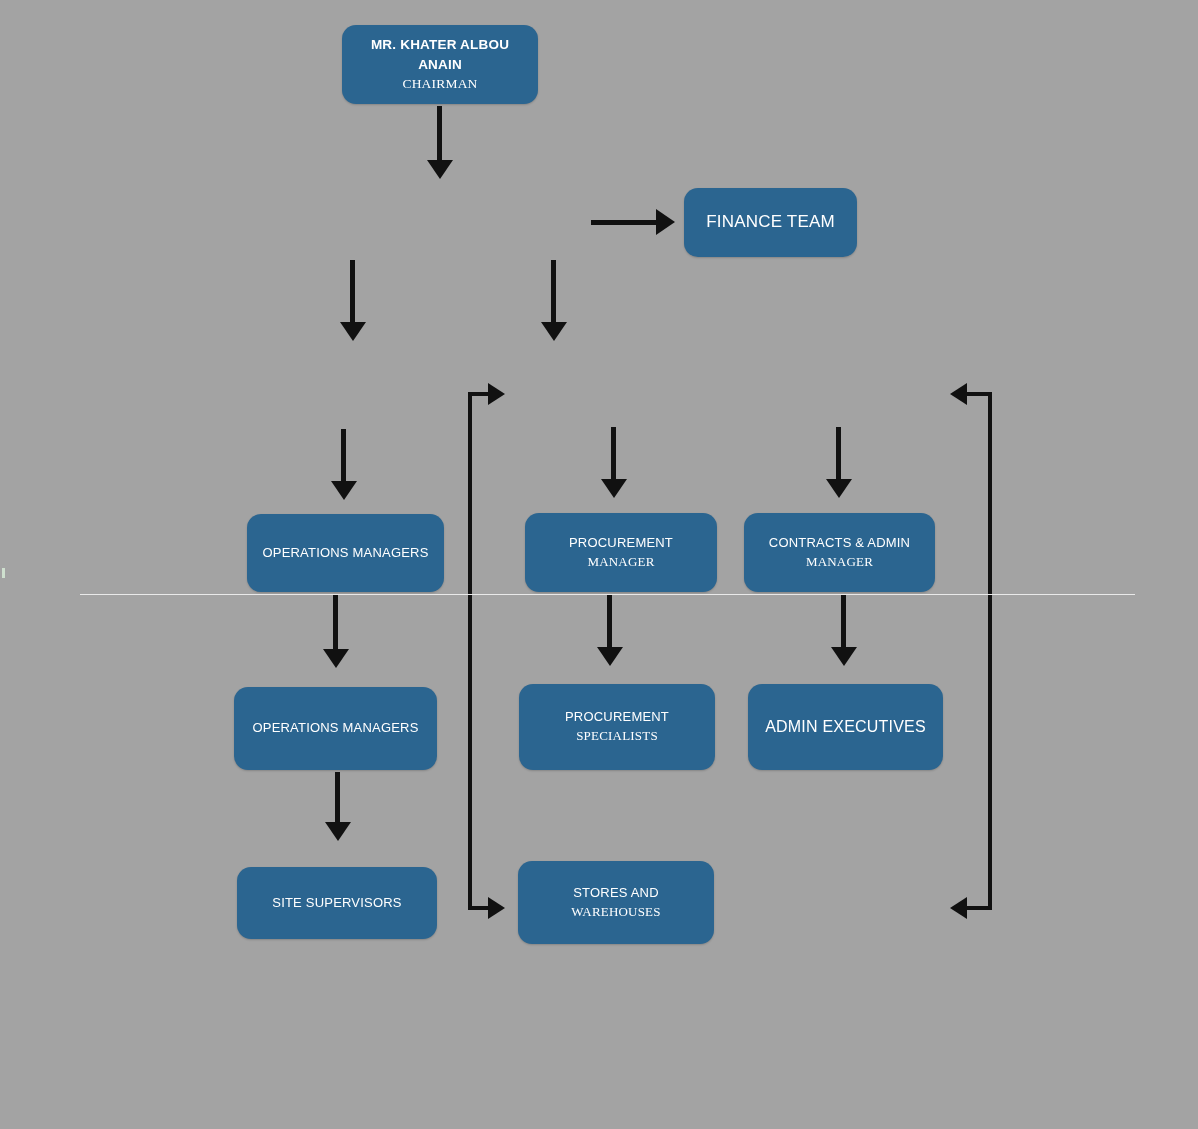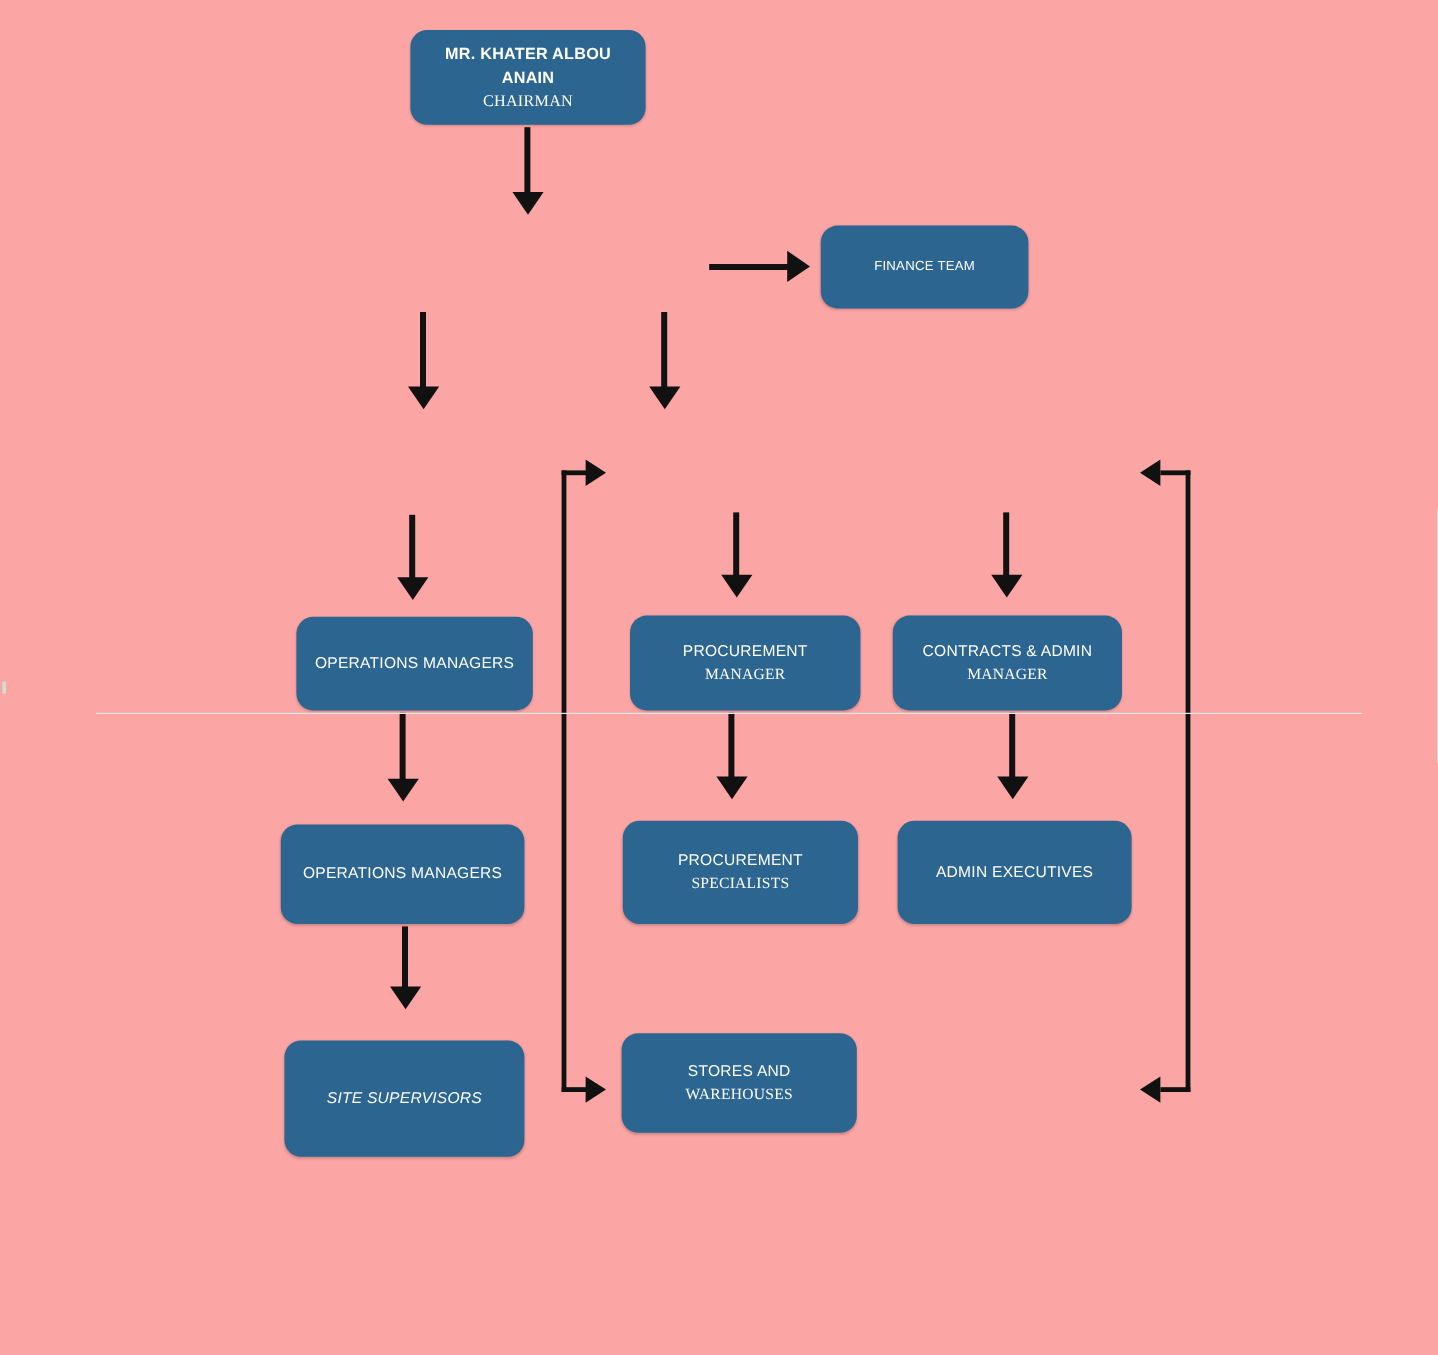--- a/index.html
+++ b/index.html
@@ -8,21 +8,21 @@
     padding: 0;
     background: #ffffff;
   }
   body {
     font-family: "Liberation Sans", sans-serif;
   }
   #chart-canvas {
     position: relative;
     width: 1198px;
     height: 1129px;
-    background: #fca5a5;
+    background: #a3a3a3;
     overflow: hidden;
   }
   
   .node {
     position: absolute;
     box-sizing: border-box;
     background: #2b6590;
     border-radius: 14px;
     color: #ffffff;
     display: flex;
@@ -117,21 +117,21 @@
 <div id="chart-canvas">
 
   <div class="node bold-title" style="left:342px; top:25px; width:196px; height:79px; font-size:13.5px;">
     <span class="node-inner">
       <span class="line1">MR. KHATER ALBOU ANAIN</span>
       <span class="line2">CHAIRMAN</span>
     </span>
   </div>
 
 
-  <div class="node" style="left:684px; top:188px; width:173px; height:69px; font-size:11px;">
+  <div class="node" style="left:684px; top:188px; width:173px; height:69px; font-size:17px;">
     <span class="node-inner">
       <span class="line1">FINANCE TEAM</span>
     </span>
   </div>
 
 
 
   <div class="node" style="left:247px; top:514px; width:197px; height:78px; font-size:13px;">
     <span class="node-inner">
       <span class="line1">OPERATIONS MANAGERS</span>
@@ -158,27 +158,27 @@
     </span>
   </div>
 
   <div class="node" style="left:519px; top:684px; width:196px; height:86px; font-size:13px;">
     <span class="node-inner">
       <span class="line1">PROCUREMENT</span>
       <span class="line2">SPECIALISTS</span>
     </span>
   </div>
 
-  <div class="node" style="left:748px; top:684px; width:195px; height:86px; font-size:13px;">
+  <div class="node" style="left:748px; top:684px; width:195px; height:86px; font-size:16px;">
     <span class="node-inner">
       <span class="line1">ADMIN EXECUTIVES</span>
     </span>
   </div>
 
-  <div class="node" style="left:237px; top:867px; width:200px; height:97px; font-size:13px;font-style:italic;">
+  <div class="node" style="left:237px; top:867px; width:200px; height:72px; font-size:13px;">
     <span class="node-inner">
       <span class="line1">SITE SUPERVISORS</span>
     </span>
   </div>
 
   <div class="node" style="left:518px; top:861px; width:196px; height:83px; font-size:13px;">
     <span class="node-inner">
       <span class="line1">STORES AND</span>
       <span class="line2">WAREHOUSES</span>
     </span>

